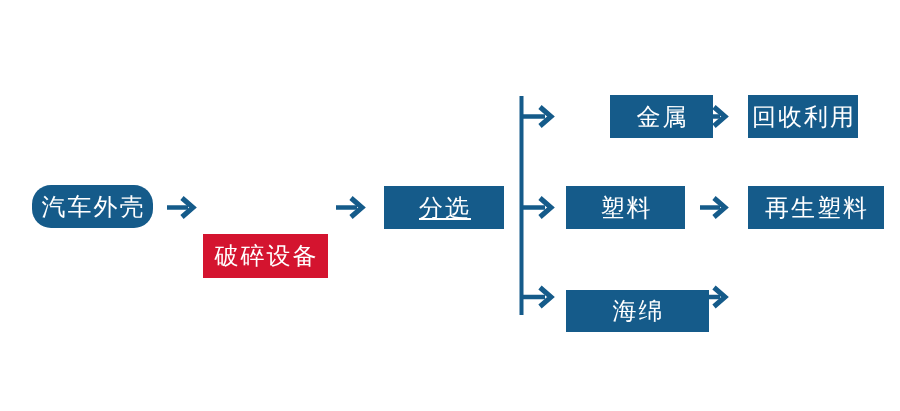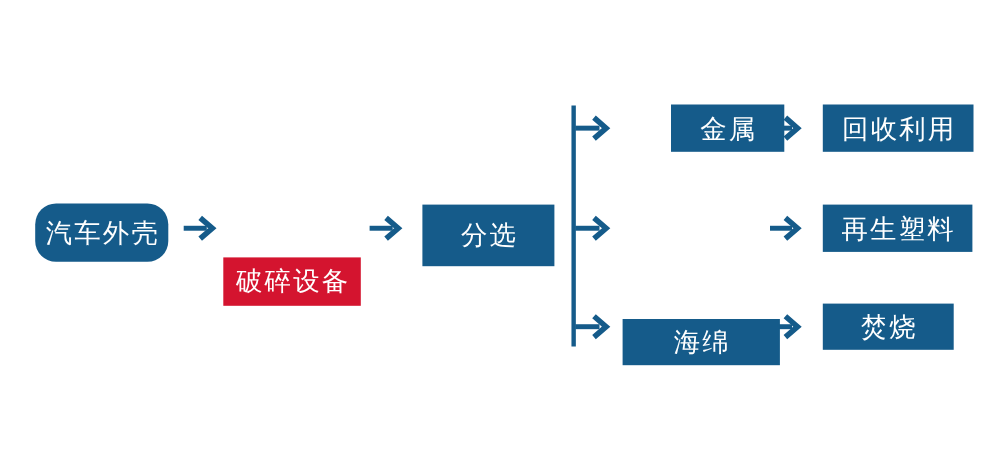--- a/index.html
+++ b/index.html
@@ -90,27 +90,27 @@
     <g>
       <line class="connector shaft" x1="700" y1="207.5" x2="720" y2="207.5"></line>
       <path class="connector head" d="M 714 198 L 725 207.5 L 714 217"></path>
     </g>
     <g>
       <line class="connector shaft" x1="700" y1="297" x2="720" y2="297"></line>
       <path class="connector head" d="M 714 287.5 L 725 297 L 714 306.5"></path>
     </g>
   </svg>
 
-  <div class="node" style="left:32px;top:185px;width:121px;height:53px;border-radius:19px;">汽车外壳</div>
+  <div class="node" style="left:32px;top:185px;width:121px;height:43px;border-radius:19px;">汽车外壳</div>
 
   <div class="node red" style="left:203px;top:186px;width:125px;height:44px;">破碎设备</div>
 
-  <div class="node" style="left:384px;top:186px;width:120px;height:56px;">分选</div>
+  <div class="node" style="left:384px;top:186px;width:120px;height:43px;text-decoration:underline;">分选</div>
 
   <div class="node" style="left:566px;top:95px;width:103px;height:43px;margin-left:44px;">金属</div>
-  <div class="node" style="left:748px;top:95px;width:137px;height:43px;">回收利用</div>
+  <div class="node" style="left:748px;top:95px;width:110px;height:43px;">回收利用</div>
 
+  <div class="node" style="left:566px;top:186px;width:119px;height:43px;">塑料</div>
   <div class="node" style="left:748px;top:186px;width:136px;height:43px;">再生塑料</div>
 
   <div class="node" style="left:566px;top:290px;width:143px;height:42px;">海绵</div>
-  <div class="node" style="left:748px;top:276px;width:119px;height:42px;">焚烧</div>
 
 </div>
 
 </body></html>

